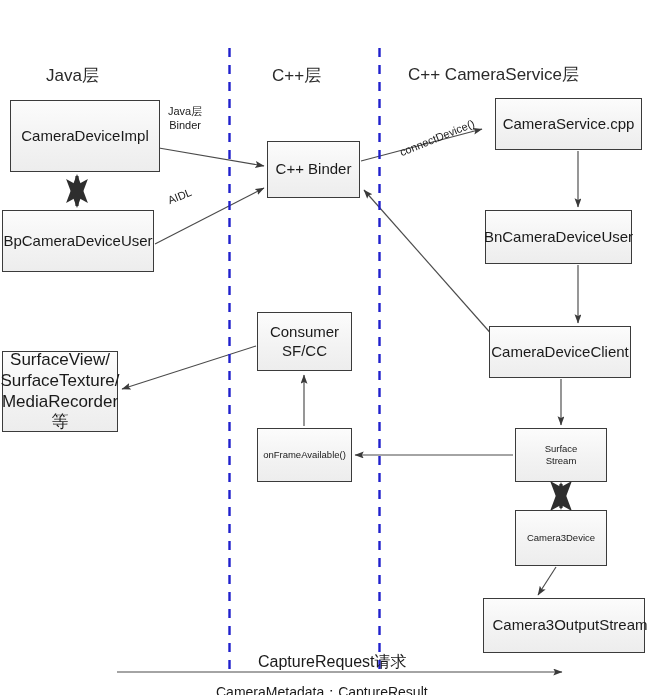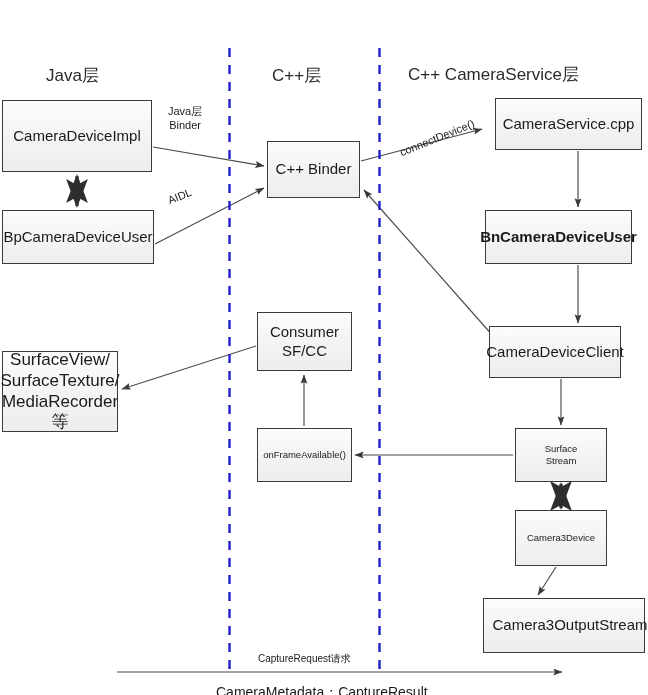--- a/index.html
+++ b/index.html
@@ -48,21 +48,21 @@
     position: absolute;
     font-size: 11px;
     color: #1a1a1a;
     white-space: nowrap;
     z-index: 5;
     line-height: 1.25;
     text-align: center;
   }
   .flow-label {
     position: absolute;
-    font-size: 10px;
+    font-size: 16px;
     color: #1a1a1a;
     white-space: nowrap;
     z-index: 5;
   }
   .watermark {
     position: absolute;
     font-family: "Liberation Serif", serif;
     font-size: 21px;
     color: #d8d8d8;
     letter-spacing: 1px;
@@ -130,41 +130,41 @@
 
   <svg class="layer" viewBox="0 0 648 695" style="z-index:1;">
     <line x1="229.5" y1="0" x2="229.5" y2="622" stroke="#2020cc" stroke-width="2.4" stroke-dasharray="9 8"></line>
     <line x1="379.5" y1="0" x2="379.5" y2="622" stroke="#2020cc" stroke-width="2.4" stroke-dasharray="9 8"></line>
   </svg>
 
   <div class="col-title" style="left:46px; top:16px;">Java层</div>
   <div class="col-title" style="left:272px; top:16px;">C++层</div>
   <div class="col-title" style="left:408px; top:15px;">C++ CameraService层</div>
 
-  <div class="box f15" style="left:2px; top:52px; width:150px; height:72px;">CameraDeviceImpl</div>
+  <div class="box f15" style="left:10px; top:52px; width:150px; height:72px;">CameraDeviceImpl</div>
 
-  <div class="box f15" style="left:2px; top:162px; width:152px; height:54px;">BpCameraDeviceUser</div>
+  <div class="box f15" style="left:2px; top:162px; width:152px; height:62px;">BpCameraDeviceUser</div>
 
   <div class="box f13" style="left:2px; top:303px; width:116px; height:81px; white-space:pre-line;">SurfaceView/
 SurfaceTexture/
 MediaRecorder
 等</div>
 
   <div class="box f15" style="left:267px; top:93px; width:93px; height:57px;">C++ Binder</div>
 
   <div class="box f15" style="left:257px; top:264px; width:95px; height:59px; white-space:pre-line;">Consumer
 SF/CC</div>
 
   <div class="box f95" style="left:257px; top:380px; width:95px; height:54px;">onFrameAvailable()</div>
 
   <div class="box f15" style="left:495px; top:50px; width:147px; height:52px;">CameraService.cpp</div>
 
-  <div class="box f15" style="left:485px; top:162px; width:147px; height:54px;font-weight:bold;">BnCameraDeviceUser</div>
+  <div class="box f15" style="left:485px; top:162px; width:147px; height:54px;">BnCameraDeviceUser</div>
 
-  <div class="box f15" style="left:489px; top:278px; width:132px; height:52px;">CameraDeviceClient</div>
+  <div class="box f15" style="left:489px; top:278px; width:142px; height:52px;">CameraDeviceClient</div>
 
   <div class="box f95" style="left:515px; top:380px; width:92px; height:54px; white-space:pre-line;">Surface
 Stream</div>
 
   <div class="box f95" style="left:515px; top:462px; width:92px; height:56px;">Camera3Device</div>
 
   <div class="box f15" style="left:483px; top:550px; width:162px; height:55px;padding-left:12px;">Camera3OutputStream</div>
 
   <div class="edge-label" style="left:168px; top:57px; white-space:pre-line;">Java层
 Binder</div>

